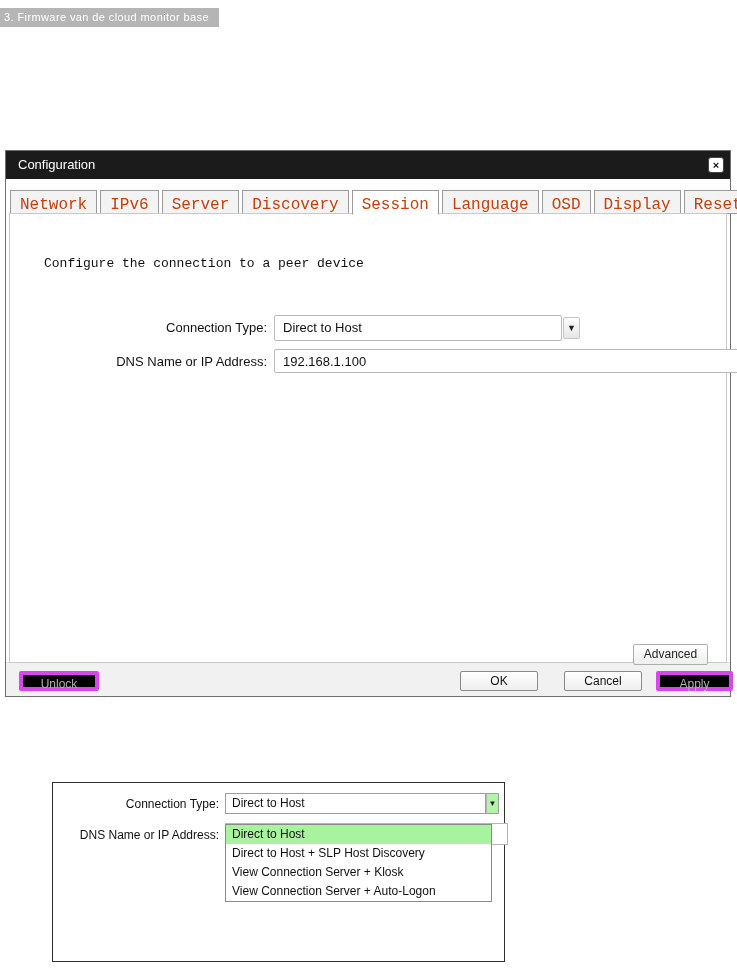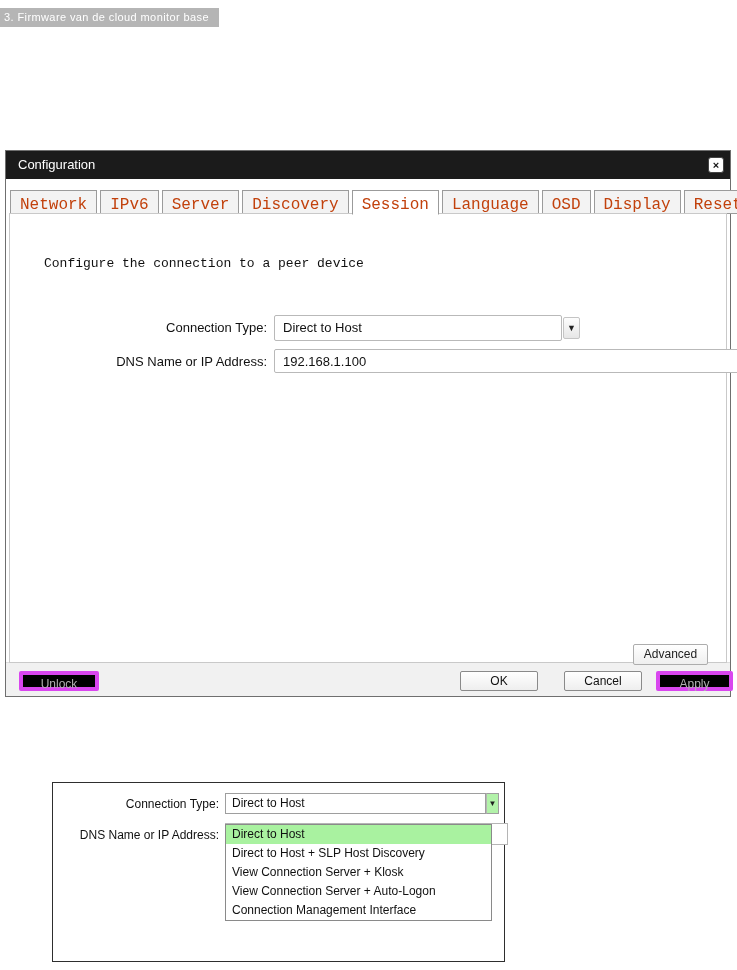--- a/index.html
+++ b/index.html
@@ -190,15 +190,14 @@
   </div>
 
   <div class="sn-label" style="top:45px;">DNS Name or IP Address:</div>
   <input class="sn-dns-input" type="text" style="">
 
   <div class="sn-list">
     <div class="sn-item selected">Direct to Host</div>
     <div class="sn-item">Direct to Host + SLP Host Discovery</div>
     <div class="sn-item">View Connection Server + Klosk</div>
     <div class="sn-item">View Connection Server + Auto-Logon</div>
-    <div class="sn-item">Connection Management Interface</div>
   </div>
 </div>
 
 </body></html>

